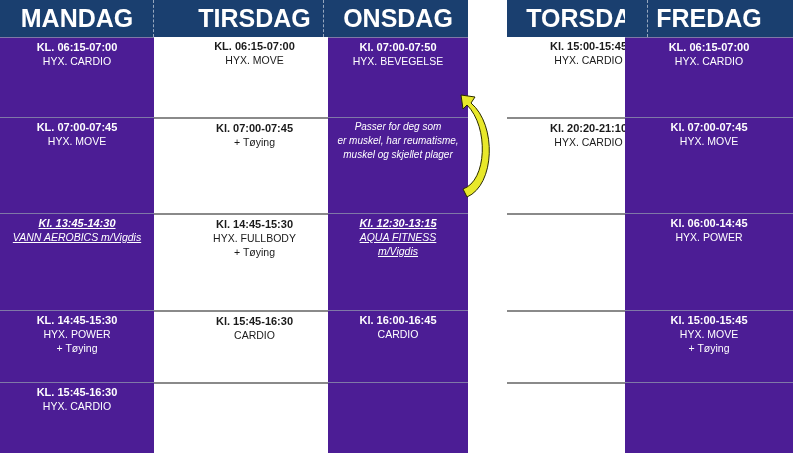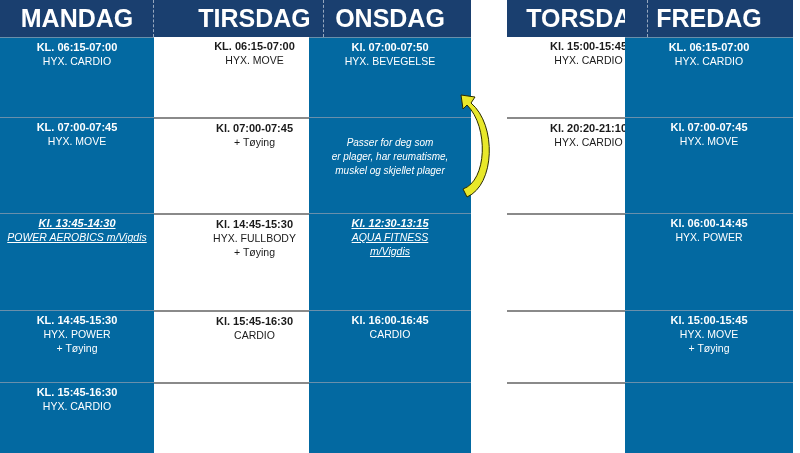--- a/index.html
+++ b/index.html
@@ -1,47 +1,47 @@
 <!DOCTYPE html>
 <html><head>
 <meta charset="utf-8">
 <style>
   html, body { margin:0; padding:0; }
   body { width:800px; height:453px; overflow:hidden; background:#fff; font-family:"Liberation Sans", sans-serif; }
   .grid { position:relative; width:800px; height:453px; }
   .col { position:absolute; top:0; height:453px; }
   .head { height:37px; background:#1a3f6f; color:#fff; font-weight:bold; font-size:25px; display:flex; align-items:center; justify-content:center; letter-spacing:0px; box-sizing:border-box; }
   .cell { box-sizing:border-box; display:flex; flex-direction:column; align-items:center; text-align:center; padding-top:2px; font-size:10.5px; line-height:14px; border-top:1px solid rgba(150,160,175,0.7); }
-  .blue { background:#0369a1; color:#fff; }
+  .blue { background:#4c1d95; color:#fff; }
   .white { background:#ffffff; color:#1a1a1a; }
   .white.cell { border-top:2px solid #8a8a8a; }
   .time { font-weight:bold; font-size:11px; }
   .ital { font-style:italic;text-decoration:underline; }
-  .note { font-style:italic; font-size:10px; line-height:14px; padding-top:18px; }
+  .note { font-style:italic; font-size:10px; line-height:14px; padding-top:2px; }
   .sep { position:absolute; top:0; width:1px; height:37px; border-left:1px dashed rgba(255,255,255,0.55); }
   .arrow { position:absolute; left:455px; top:85px; width:50px; height:120px; pointer-events:none; }
 </style>
 </head>
 <body>
 
 <div class="grid">
 
   <div class="col blue" style="left:0;width:154px">
     <div class="head">MANDAG</div>
     <div class="cell blue" style="height:80px">
       <span class="time">KL. 06:15-07:00</span>
       <span>HYX. CARDIO</span>
     </div>
     <div class="cell blue" style="height:96px">
       <span class="time">KL. 07:00-07:45</span>
       <span>HYX. MOVE</span>
     </div>
     <div class="cell blue ital" style="height:97px">
       <span class="time">Kl. 13:45-14:30</span>
-      <span>POWER AEROBICS m/Vigdis</span>
+      <span>VANN AEROBICS m/Vigdis</span>
     </div>
     <div class="cell blue" style="height:72px">
       <span class="time">KL. 14:45-15:30</span>
       <span>HYX. POWER</span>
       <span>+ Tøying</span>
     </div>
     <div class="cell blue" style="height:71px">
       <span class="time">KL. 15:45-16:30</span>
       <span>HYX. CARDIO</span>
     </div>
@@ -62,29 +62,29 @@
       <span>HYX. FULLBODY</span>
       <span>+ Tøying</span>
     </div>
     <div class="cell white" style="height:72px">
       <span class="time">Kl. 15:45-16:30</span>
       <span>CARDIO</span>
     </div>
     <div class="cell white" style="height:71px"></div>
   </div>
 
-  <div class="col blue" style="left:309px;width:162px">
+  <div class="col blue" style="left:328px;width:140px">
     <div class="head">ONSDAG</div>
     <div class="cell blue" style="height:80px">
       <span class="time">Kl. 07:00-07:50</span>
       <span>HYX. BEVEGELSE</span>
     </div>
     <div class="cell blue note" style="height:96px">
       <span>Passer for deg som</span>
-      <span>er plager, har reumatisme,</span>
+      <span>er muskel, har reumatisme,</span>
       <span>muskel og skjellet plager</span>
     </div>
     <div class="cell blue ital" style="height:97px">
       <span class="time">Kl. 12:30-13:15</span>
       <span>AQUA FITNESS</span>
       <span>m/Vigdis</span>
     </div>
     <div class="cell blue" style="height:72px">
       <span class="time">Kl. 16:00-16:45</span>
       <span>CARDIO</span>

